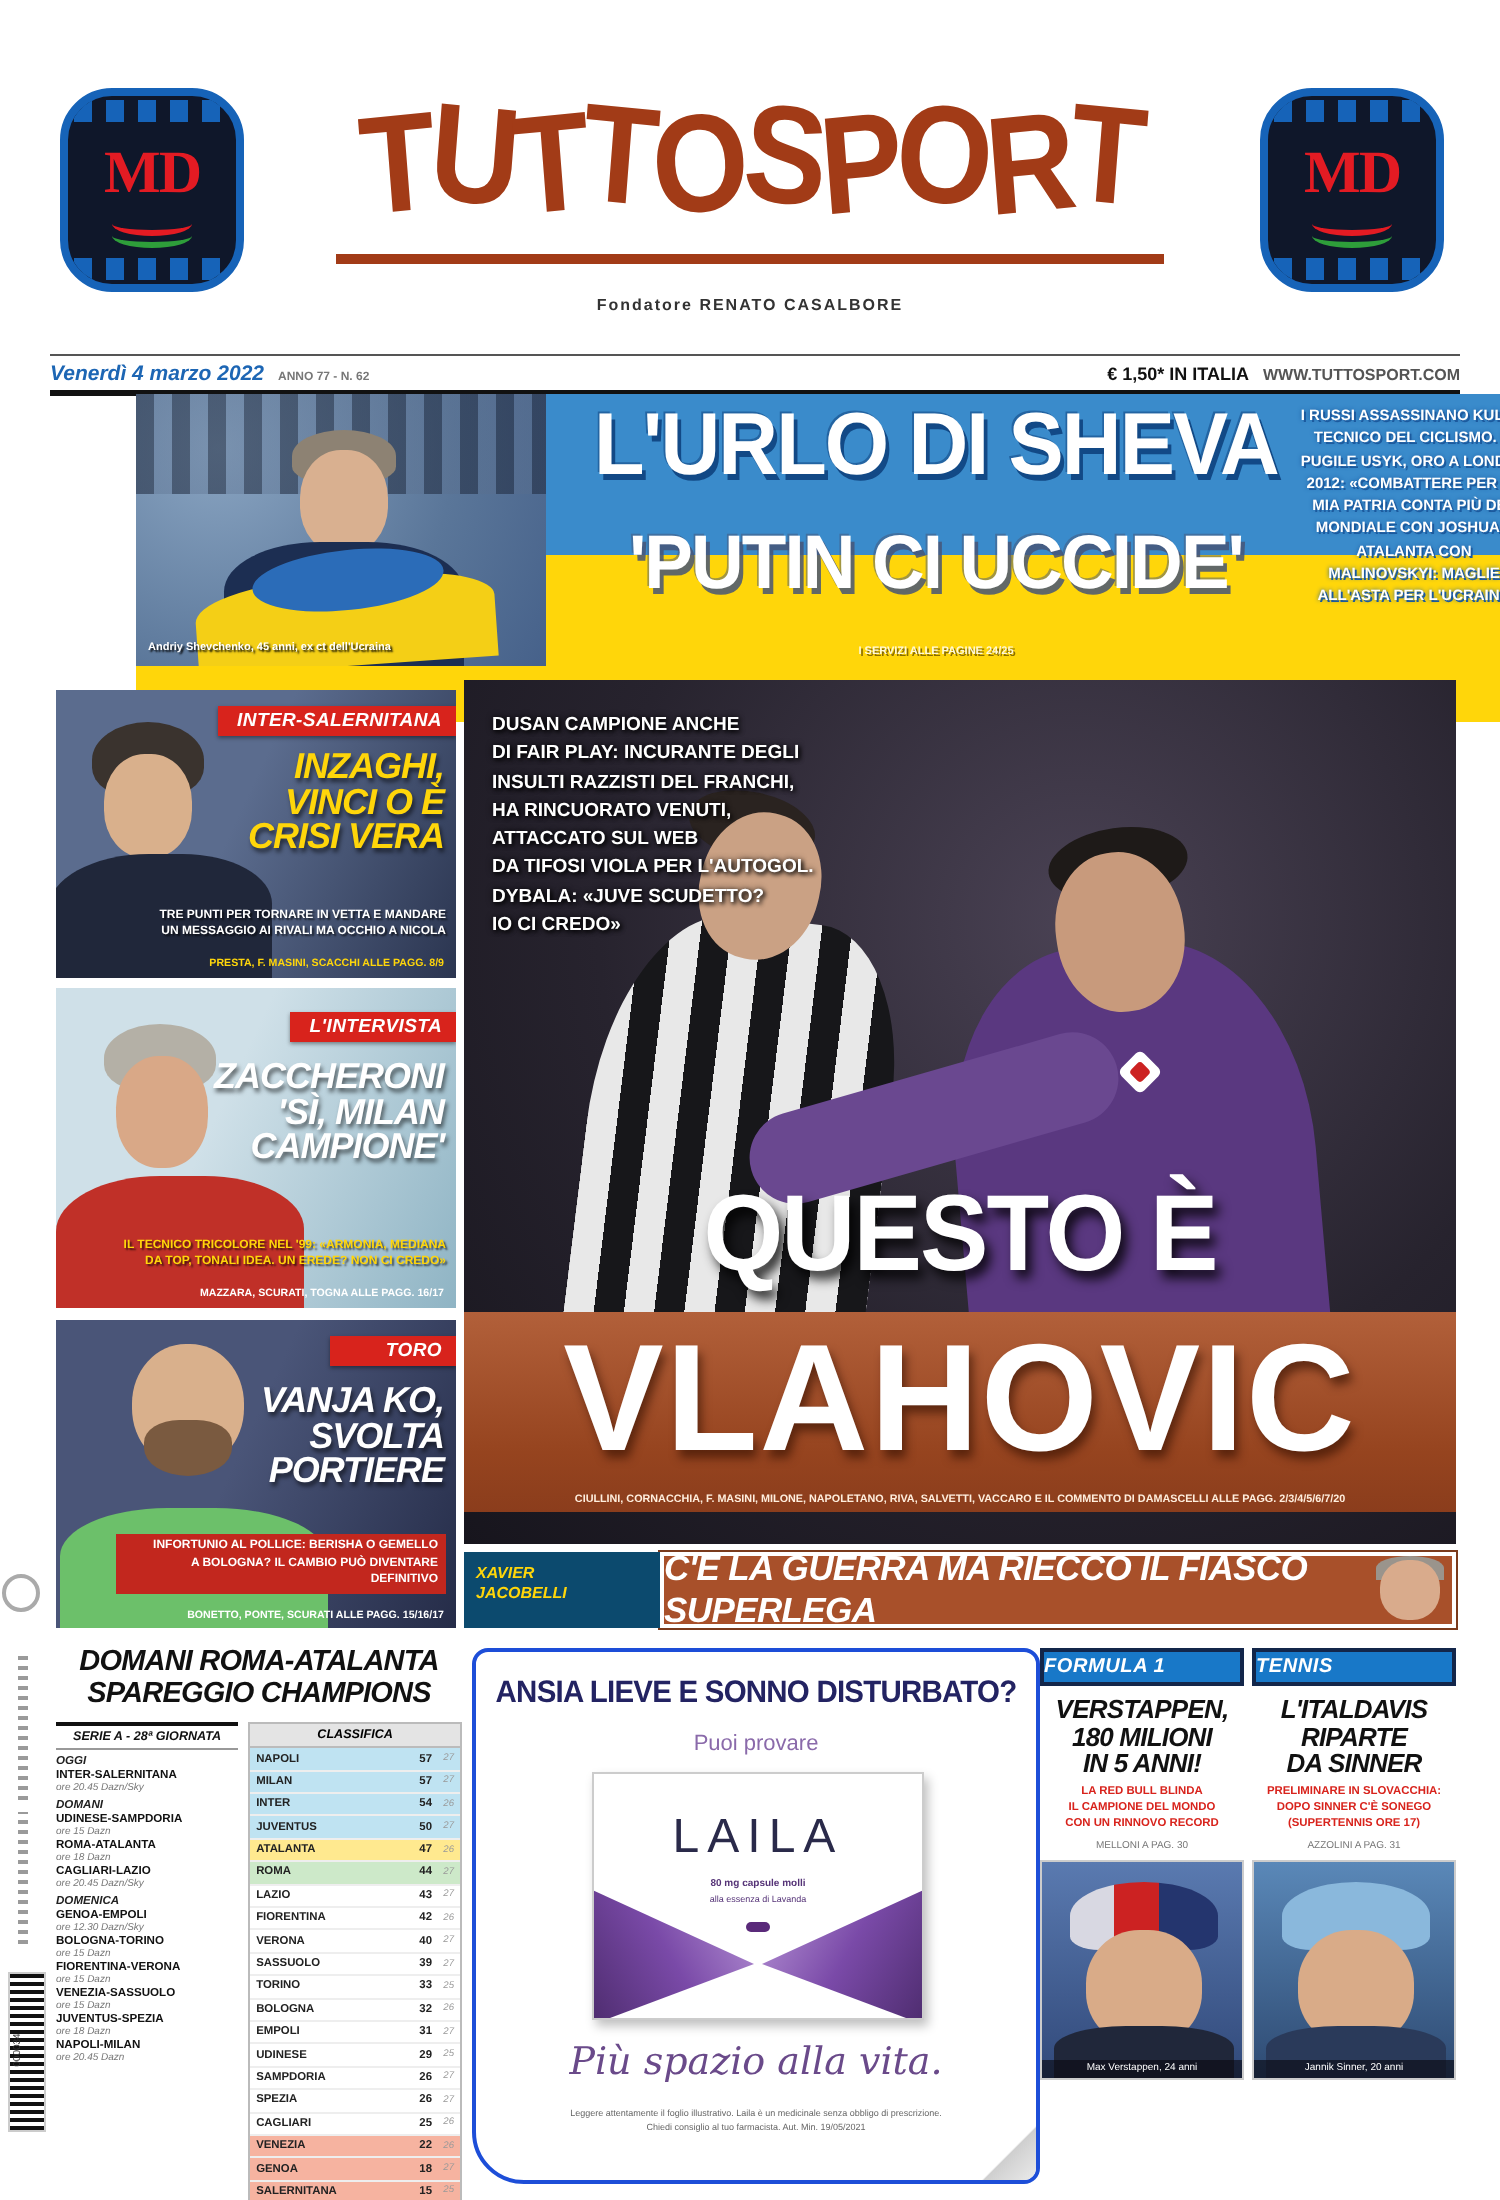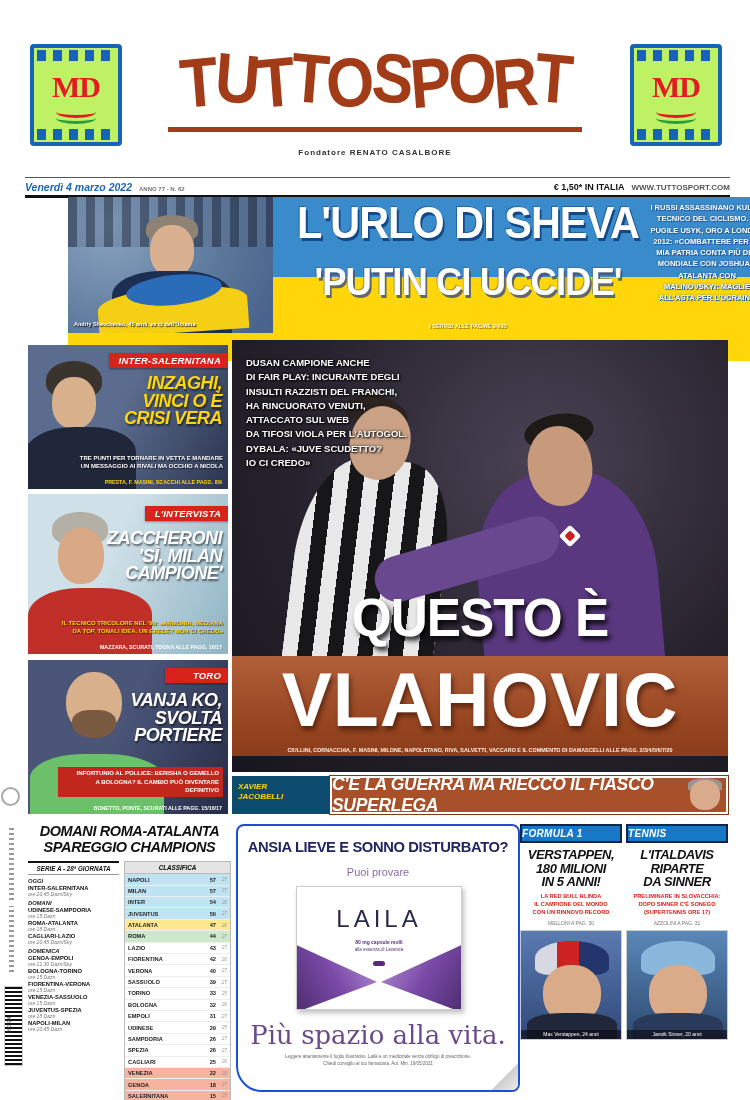--- a/index.html
+++ b/index.html
@@ -2,21 +2,21 @@
 <html><head>
 <meta charset="utf-8">
 <style>
   html,body{margin:0;padding:0;background:#f2f2f2;}
   .page{position:relative;width:750px;height:1100px;background:#ffffff;overflow:hidden;
         font-family:"Liberation Sans",sans-serif;-webkit-font-smoothing:antialiased;}
   .abs{position:absolute;}
   .prelines{white-space:pre-line;}
 
   
-  .md-logo{position:absolute;width:84px;height:94px;background:#bef264;border:4px solid #1663b8;border-radius:4px;overflow:hidden;}
+  .md-logo{position:absolute;width:84px;height:94px;background:#0f172a;border:4px solid #1663b8;border-radius:26px;overflow:hidden;}
   .md-left{left:30px;top:44px;} .md-right{left:630px;top:44px;}
   .md-dash{position:absolute;left:3px;right:3px;height:11px;background:repeating-linear-gradient(90deg,#1663b8 0 9px,transparent 9px 16px);}
   .md-dash.top{top:2px;} .md-dash.bot{bottom:2px;}
   .md-text{position:absolute;top:22px;left:0;width:100%;text-align:center;font-family:"Liberation Serif",serif;
            font-weight:900;font-size:30px;color:#e31b23;letter-spacing:-1px;}
   .md-arc{position:absolute;left:22px;width:40px;height:9px;border-radius:50%;}
   .md-arc.a1{top:58px;border-bottom:3px solid #e31b23;}
   .md-arc.a2{top:64px;border-bottom:3px solid #2e9e3a;}
 
   .masthead-title{left:140px;top:50px;width:470px;text-align:center;font-weight:bold;font-size:62px;line-height:1;
@@ -141,21 +141,21 @@
            box-shadow:2px 3px 5px rgba(0,0,0,.25);overflow:hidden;}
   .ad-swoosh-l{position:absolute;left:-40px;top:40px;width:120px;height:100px;background:linear-gradient(60deg,#2a1440,#7a4aa8 60%,#c4a4e0);
            clip-path:polygon(0 0,100% 55%,0 100%);}
   .ad-swoosh-r{position:absolute;right:-40px;top:40px;width:120px;height:100px;background:linear-gradient(-60deg,#2a1440,#7a4aa8 60%,#c4a4e0);
            clip-path:polygon(100% 0,0 55%,100% 100%);}
   .ad-brand{position:absolute;left:0;top:18px;width:100%;text-align:center;font-size:24px;color:#2a2a4a;letter-spacing:4px;}
   .ad-p1{position:absolute;left:0;top:52px;width:100%;text-align:center;font-size:5px;font-weight:bold;color:#553377;}
   .ad-p2{position:absolute;left:0;top:60px;width:100%;text-align:center;font-size:4.5px;color:#553377;}
   .ad-cap{position:absolute;left:76px;top:74px;width:12px;height:5px;background:#5a2a7a;border-radius:3px;}
   .ad-script{position:absolute;left:0;top:194px;width:100%;text-align:center;font-family:"DejaVu Serif",serif;
-             font-size:26px;color:#6a4a8a;}
+             font-style:italic;font-size:19px;color:#6a4a8a;}
   .ad-fine{position:absolute;left:40px;top:228px;width:200px;text-align:center;font-size:4.5px;line-height:1.5;color:#666;}
   .ad-logo{position:absolute;right:12px;bottom:10px;font-size:10px;color:#222;}
   .ad-fold{position:absolute;right:-2px;bottom:-2px;width:30px;height:30px;
            background:linear-gradient(135deg,#fff 48%,#cfcfcf 50%,#efefef);border-top-left-radius:6px;}
 
   
   .sidebox{position:absolute;top:824px;width:102px;}
   .f1{left:520px;} .tn{left:626px;}
   .box-tag{background:#1878c8;border:2px solid #13264a;color:#fff;font-weight:900;font-style:italic;
            font-size:10px;padding:2px 0;letter-spacing:.3px;}

